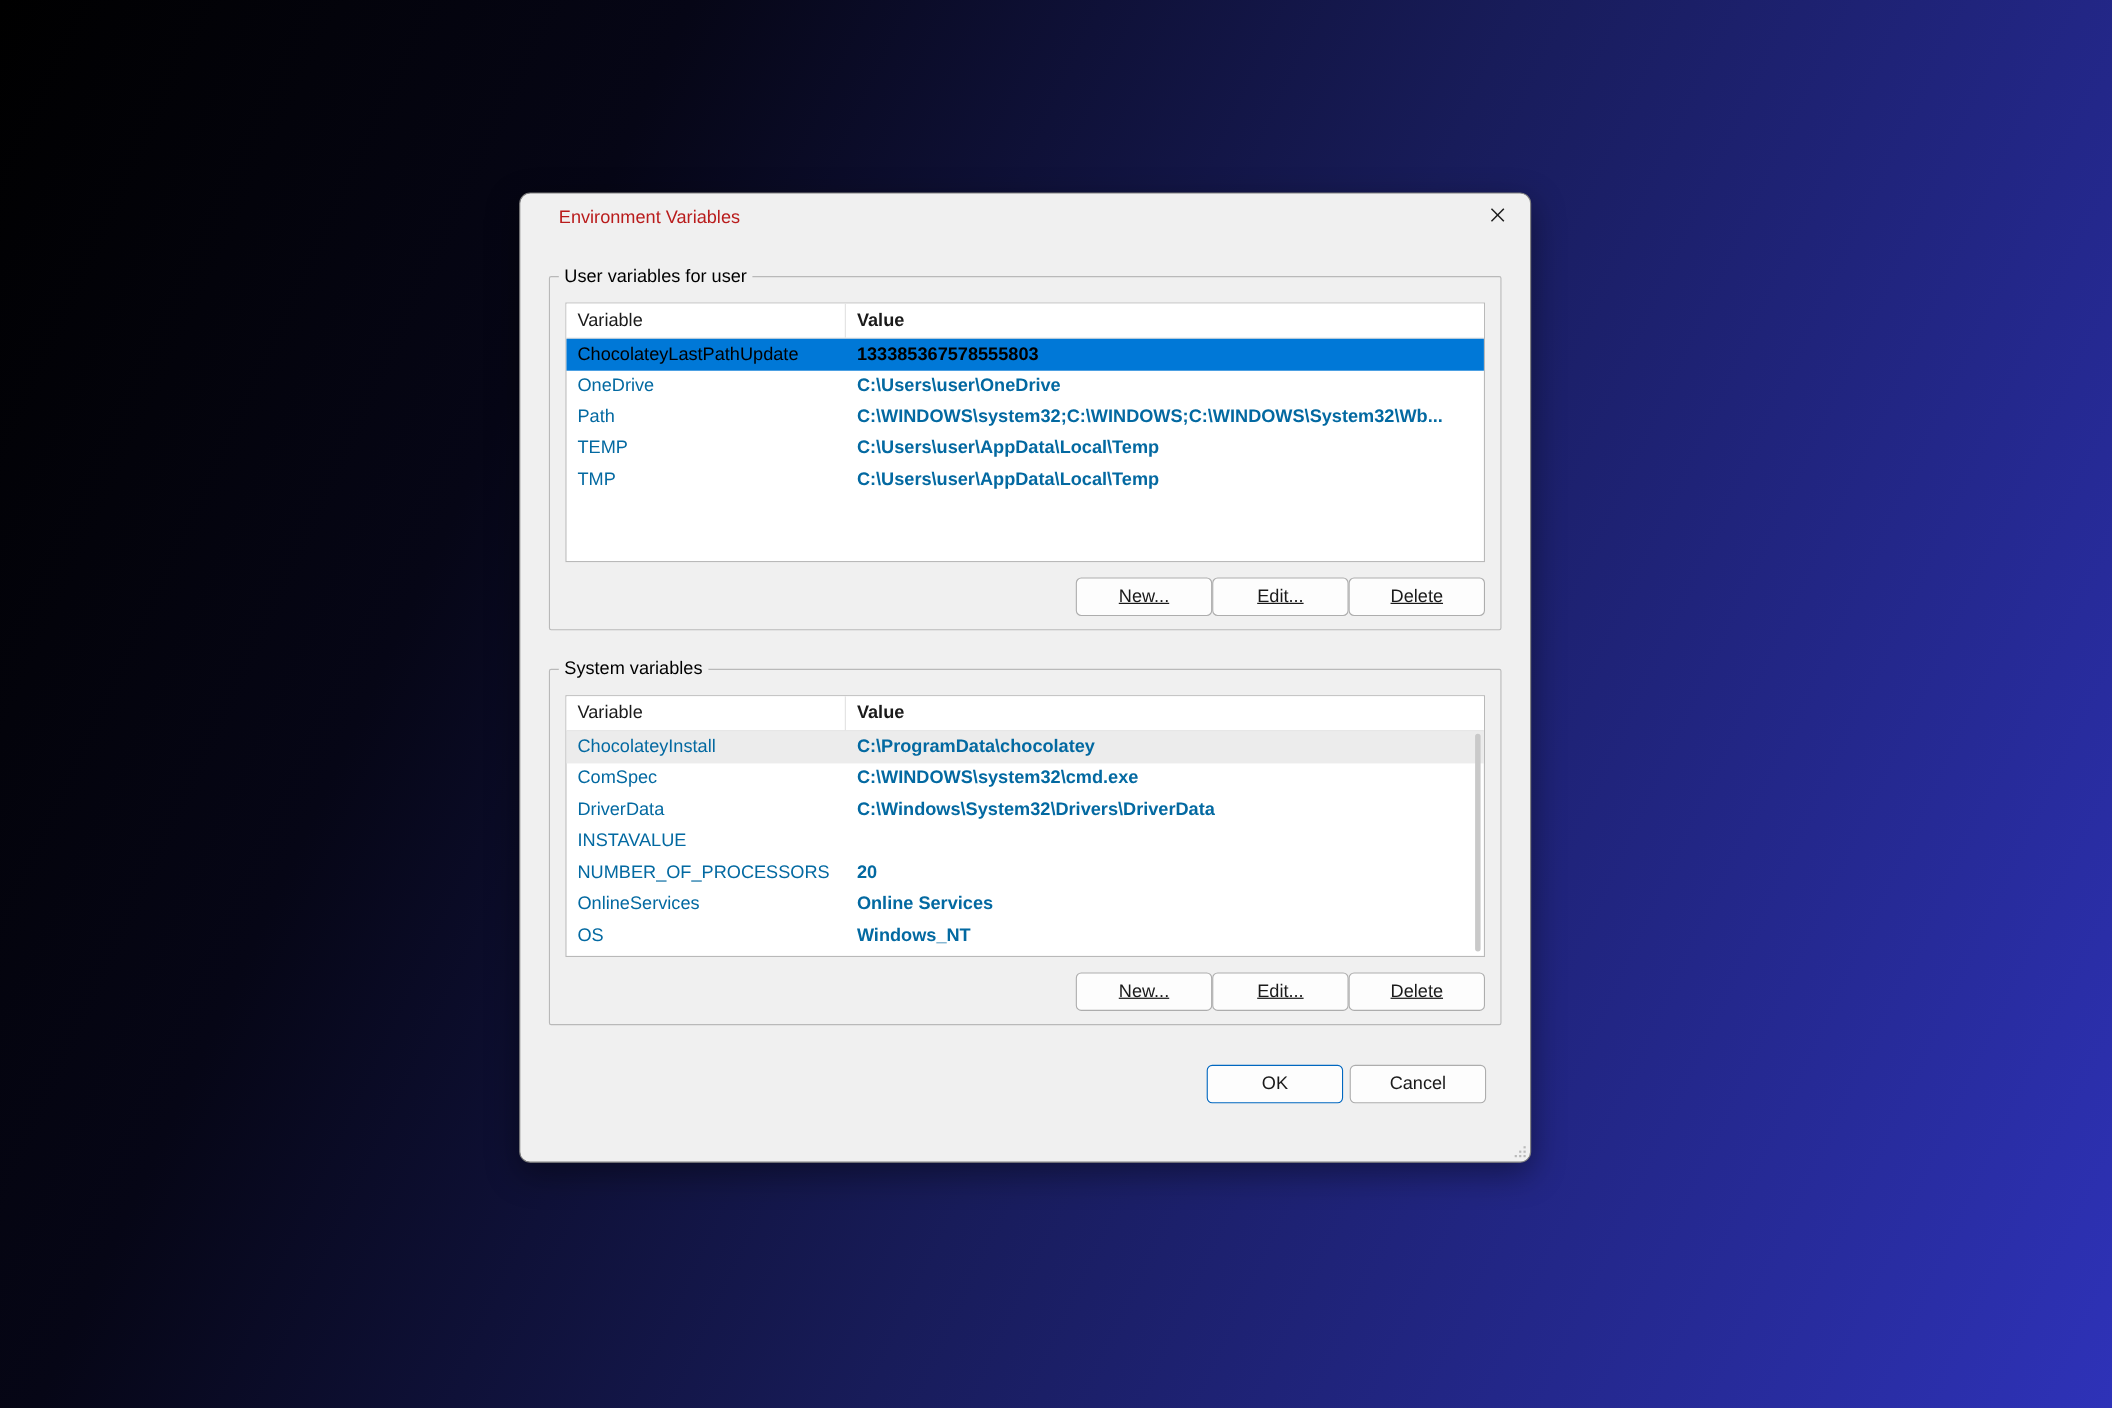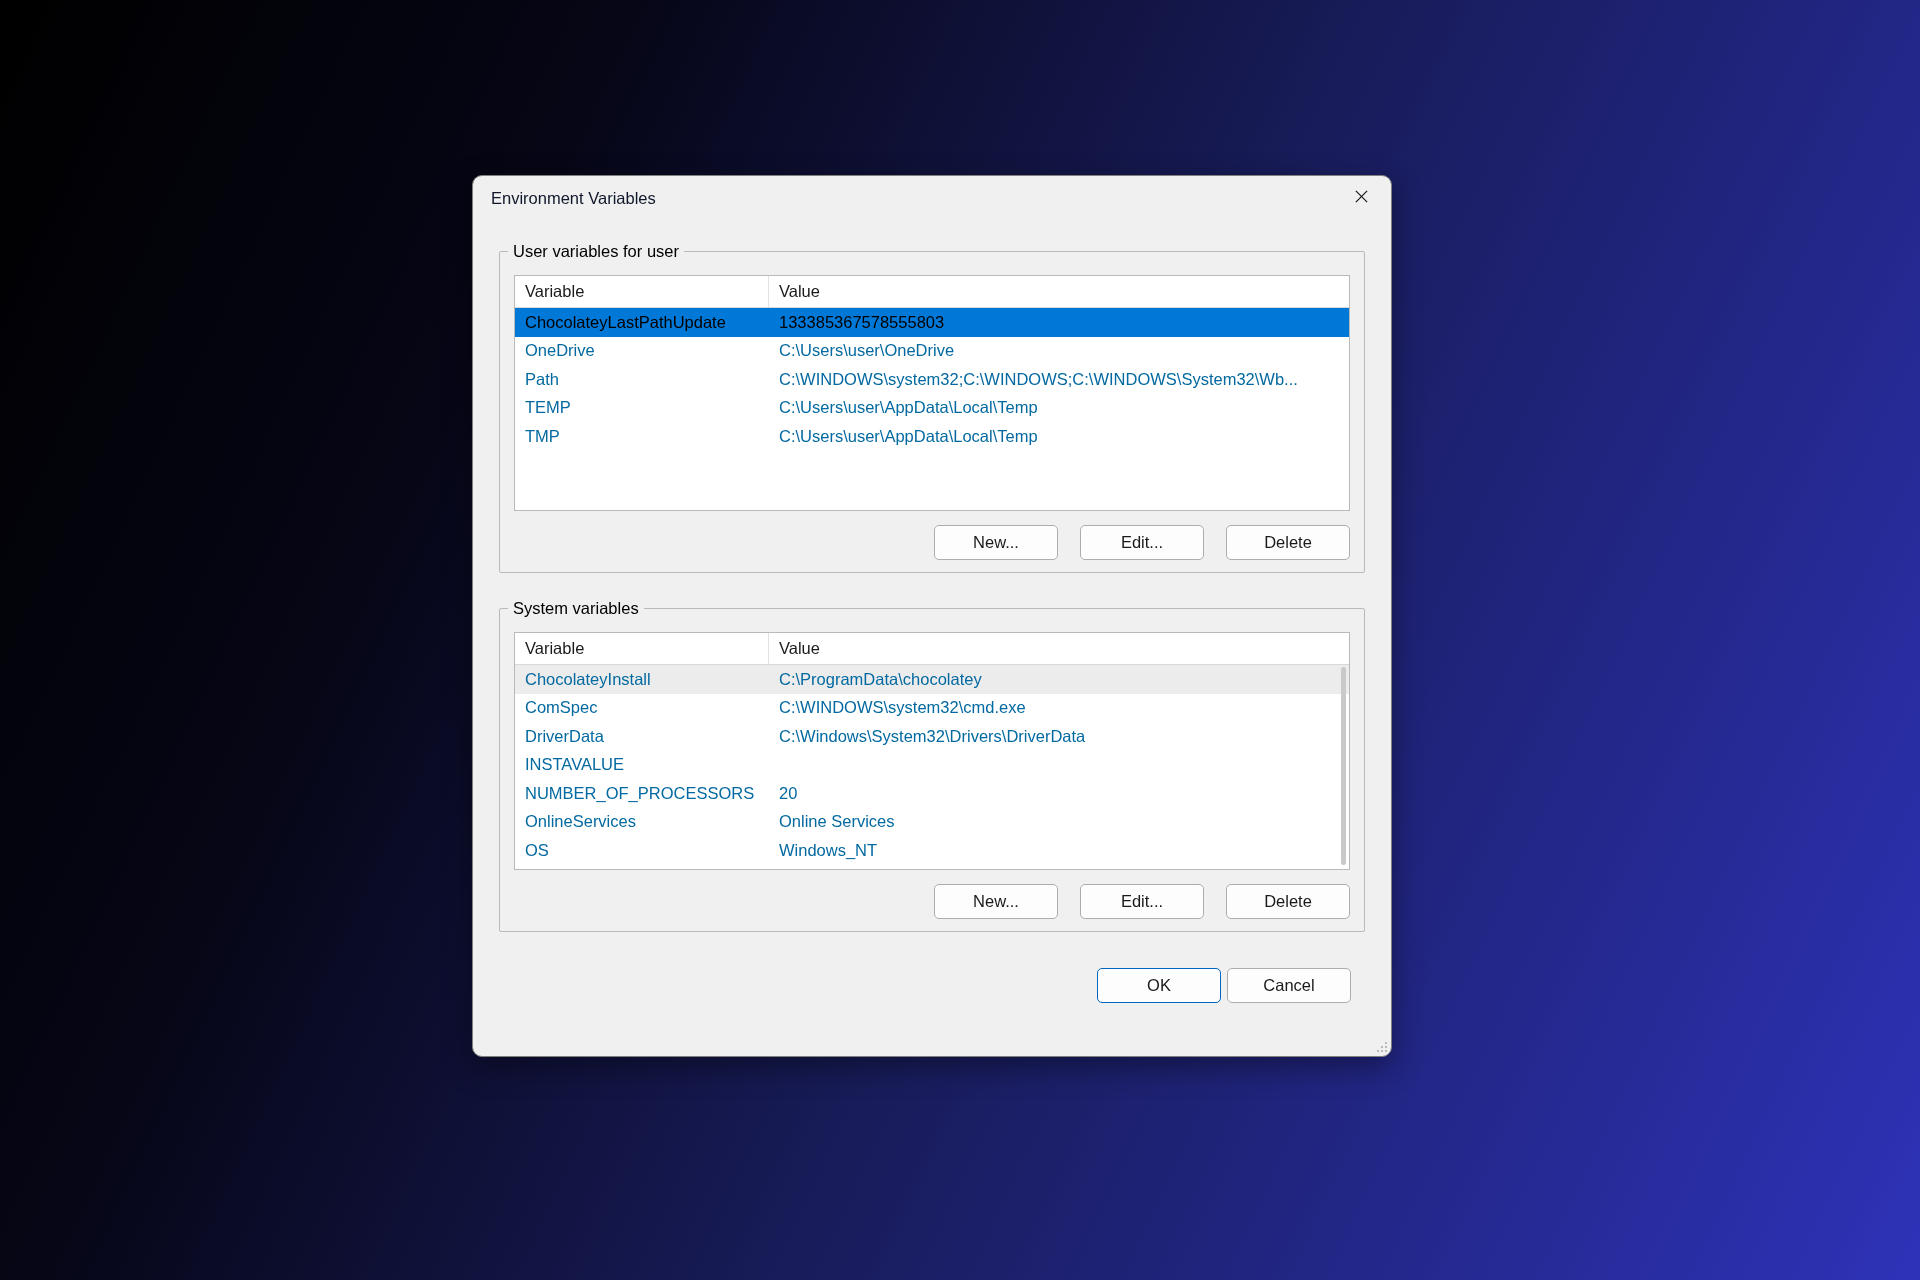--- a/index.html
+++ b/index.html
@@ -27,21 +27,22 @@
       display: flex;
       flex-direction: column;
     }
 
     .titlebar {
       height: 44px;
       display: flex;
       align-items: center;
       padding: 0 14px 0 18px;
       font-size: 16.5px;
-      color: #0f172a;
+      color: #b91c1c;
+      margin-left: 17px;
     }
     .titlebar .spacer { flex: 1; }
     .close-btn {
       width: 32px; height: 32px;
       display: flex; align-items: center; justify-content: center;
       border-radius: 4px;
     }
     .close-btn svg { width: 15px; height: 15px; }
 
     .content {
@@ -86,21 +87,21 @@
     .th {
       font-size: 16.5px;
       color: #1a1a1a;
       display: flex;
       align-items: center;
       padding: 0 10px;
       border-right: 1px solid #e2e2e2;
     }
     .th:last-child { border-right: none; }
     .colA { width: 254px; flex: 0 0 254px; }
-    .colB { flex: 1; }
+    .colB { flex: 1; font-weight: bold; }
 
     .tbody { }
     .tr {
       display: flex;
       height: 28.5px;
       font-size: 16.5px;
       color: #0369a1;
     }
     .td { display: flex; align-items: center; padding: 0 10px; white-space: nowrap; overflow: hidden; text-overflow: ellipsis; }
     .tr.selected { background: #0078d7; color: #ffffff; }
@@ -111,22 +112,23 @@
       position: absolute;
       right: 3px; top: 34px; bottom: 4px;
       width: 5px;
       background: #c9c9c9;
       border-radius: 3px;
     }
 
     .btn-row {
       display: flex;
       justify-content: flex-end;
-      gap: 22px;
+      gap: 0;
       margin-top: 14px;
+      text-decoration: underline;
     }
     .footer-row {
       display: flex;
       justify-content: flex-end;
       gap: 6px;
       margin-top: 10px;
       padding-right: 14px;
     }
 
     button.win {

